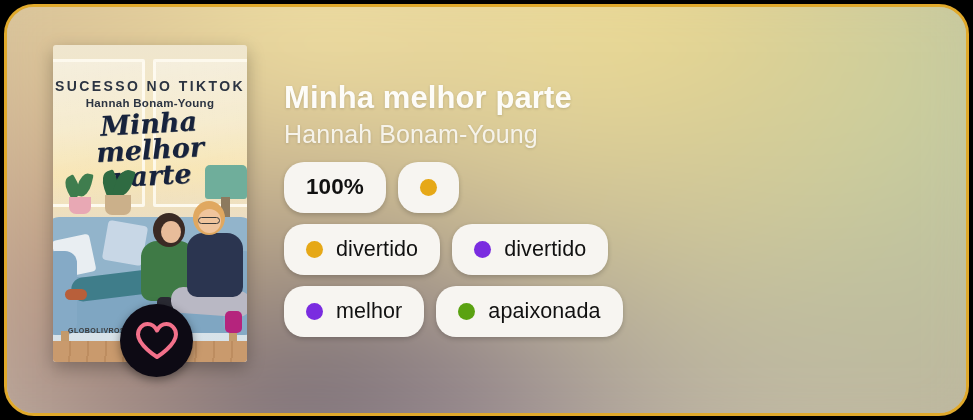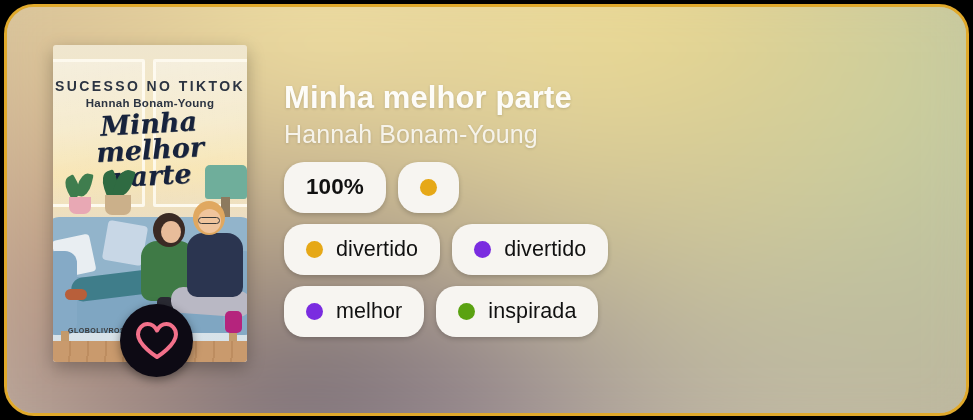--- a/index.html
+++ b/index.html
@@ -259,18 +259,18 @@
             <span class="pill-label">divertido</span>
           </div>
         </div>
         <div class="pill-row">
           <div class="pill">
             <span class="dot" style="background: rgb(122, 44, 224);"></span>
             <span class="pill-label">melhor</span>
           </div>
           <div class="pill">
             <span class="dot" style="background: rgb(90, 162, 17);"></span>
-            <span class="pill-label">inspirada</span>
+            <span class="pill-label">apaixonada</span>
           </div>
         </div>
       </div>
   </div>
 </div>
 
 </body></html>

